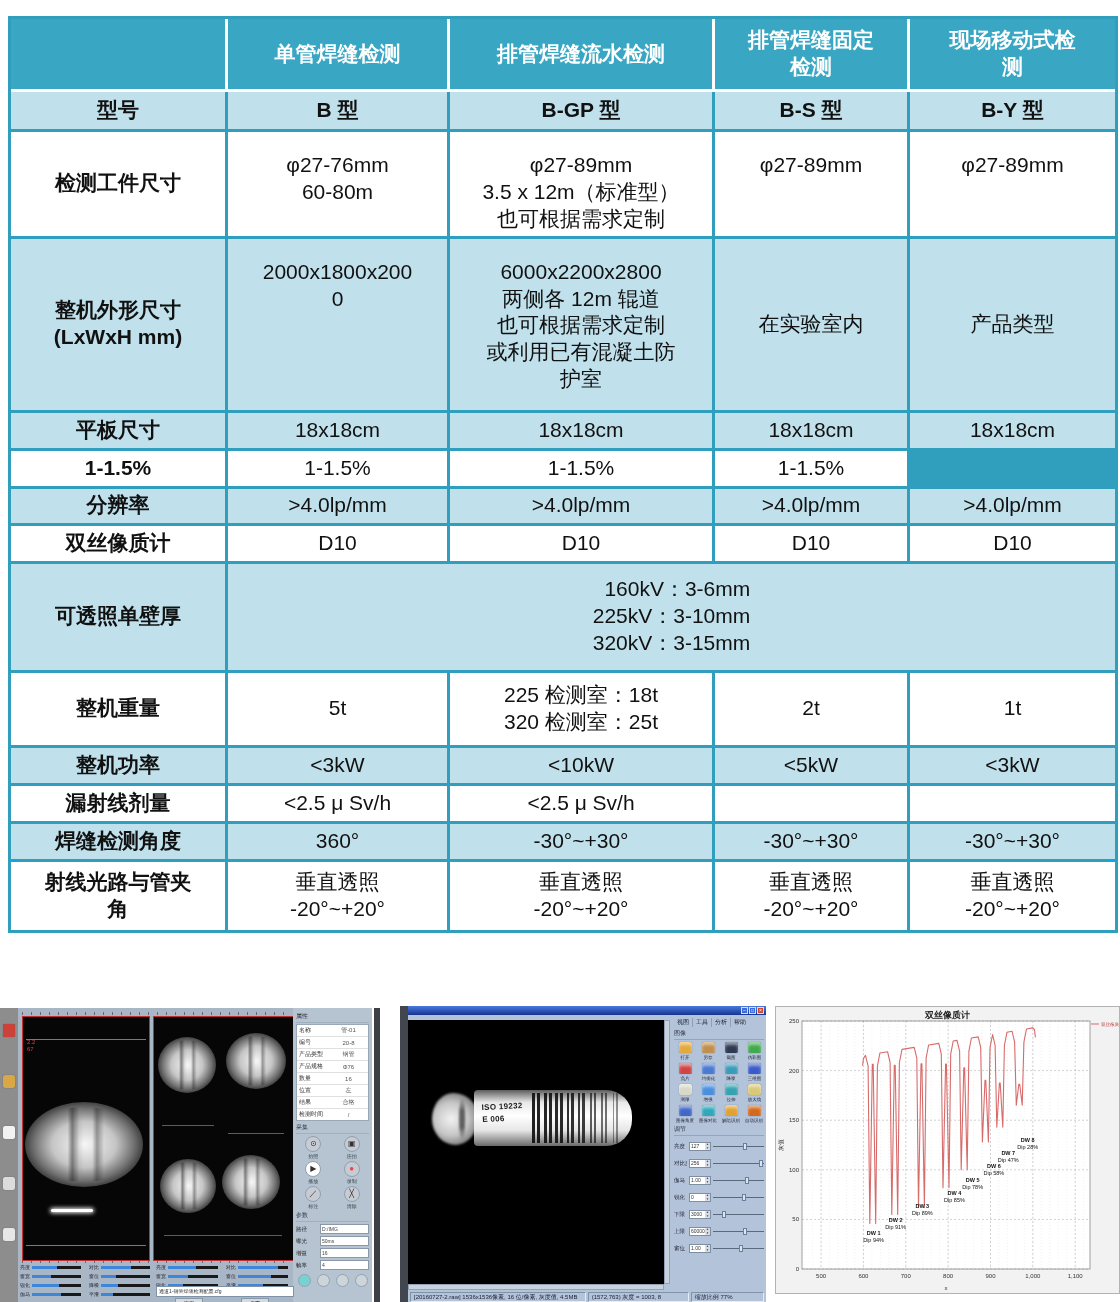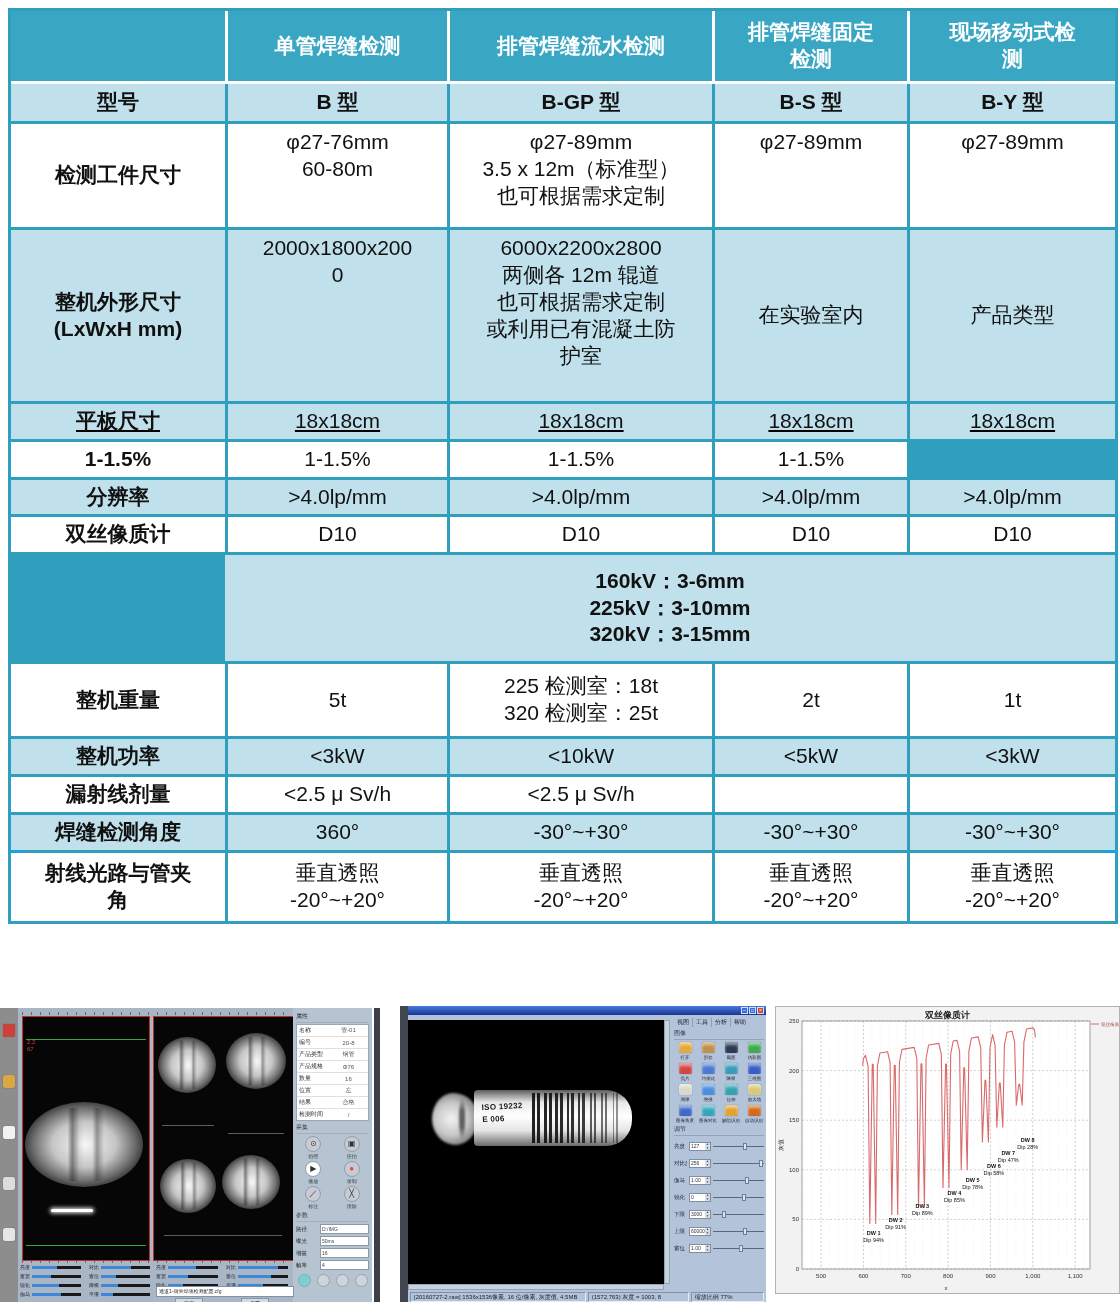--- a/index.html
+++ b/index.html
@@ -1,34 +1,34 @@
 <!DOCTYPE html>
 <html><head>
 <meta charset="utf-8">
 <style>
   html,body{margin:0;padding:0}
   body{position:relative;width:1120px;height:1302px;background:#fff;overflow:hidden;
        font-family:"Liberation Sans","DejaVu Sans",sans-serif;}
 
   
-  .spec-table{position:absolute;left:8px;top:8px;width:1110px;box-sizing:border-box;
+  .spec-table{position:absolute;left:8px;top:16px;width:1110px;box-sizing:border-box;
               border:3px solid #2f9fbd;background:#0ea5e9;}
   .trow{display:grid;grid-template-columns:214px 222px 265px 195px 1fr;
         border-top:3px solid #2f9fbd;box-sizing:border-box;background:#2f9fbd;}
   .trow.thead{border-top:none}
   .trow.first{border-top-color:#ffffff}
   .cell{display:flex;align-items:center;justify-content:center;text-align:center;
         white-space:pre-line;border-left:3px solid #2f9fbd;background:#fff;
         font-size:21px;line-height:1.28;color:#111;padding:3px 4px;box-sizing:border-box;}
   .cell:first-child{border-left:none;font-weight:bold}
   .thead .cell{background:#39a7c3;color:#fff;font-weight:bold;border-left-color:#fff}
   .rowblue .cell{background:#c0e1ec}
   .rowbold .cell{font-weight:bold}
-  .vtop{align-items:flex-start;padding-top:5px}
-  .lblock{text-align:center}
+  .vtop{align-items:flex-start;padding-top:20px}
+  .lblock{text-align:right}
 
   
   .panel-left{position:absolute;left:0;top:1008px;width:372px;height:294px;background:#a8b6c5;overflow:hidden}
   .lp-toolbar{position:absolute;left:0;top:0;width:18px;height:294px;background:#8d8d8d;
               display:flex;flex-direction:column;align-items:center;padding-top:16px;gap:38px;box-sizing:border-box}
   .tb-icon{width:12px;height:13px;border-radius:2px;box-shadow:0 0 1px #444}
   .lp-ruler{position:absolute;height:3px;background:repeating-linear-gradient(90deg,#667 0 1px,transparent 1px 9px)}
   .lp-view{position:absolute;top:8px;height:243px;background:#060606;border:1px solid #c03030;overflow:hidden}
   .lp-view-a{left:22px;width:126px}
   .lp-view-b{left:153px;width:139px}
@@ -160,21 +160,21 @@
       <div class="cell vtop">2000x1800x200
 0</div>
       <div class="cell vtop">6000x2200x2800
 两侧各 12m 辊道
 也可根据需求定制
 或利用已有混凝土防
 护室</div>
       <div class="cell">在实验室内</div>
       <div class="cell">产品类型</div>
     </div>
-    <div class="trow rowblue" style="min-height: 38px; text-decoration: underline;">
+    <div class="trow rowblue" style="min-height: 38px;">
       <div class="cell">平板尺寸</div>
       <div class="cell">18x18cm</div>
       <div class="cell">18x18cm</div>
       <div class="cell">18x18cm</div>
       <div class="cell">18x18cm</div>
     </div>
     <div class="trow rowwhite" style="min-height: 38px;">
       <div class="cell">1-1.5%</div>
       <div class="cell">1-1.5%</div>
       <div class="cell">1-1.5%</div>
@@ -188,20 +188,21 @@
       <div class="cell">&gt;4.0lp/mm</div>
     </div>
     <div class="trow rowwhite" style="min-height: 38px;">
       <div class="cell">双丝像质计</div>
       <div class="cell">D10</div>
       <div class="cell">D10</div>
       <div class="cell">D10</div>
       <div class="cell">D10</div>
     </div>
     <div class="trow rowblue" style="min-height: 109px;">
+      <div class="cell">可透照单壁厚</div>
       <div class="cell" style="grid-column: 2 / -1;"><div class="lblock">160kV：3-6mm
 225kV：3-10mm
 320kV：3-15mm</div></div>
     </div>
     <div class="trow rowwhite" style="min-height: 75px;">
       <div class="cell">整机重量</div>
       <div class="cell">5t</div>
       <div class="cell"><div class="lblock">225 检测室：18t
 320 检测室：25t</div></div>
       <div class="cell">2t</div>

